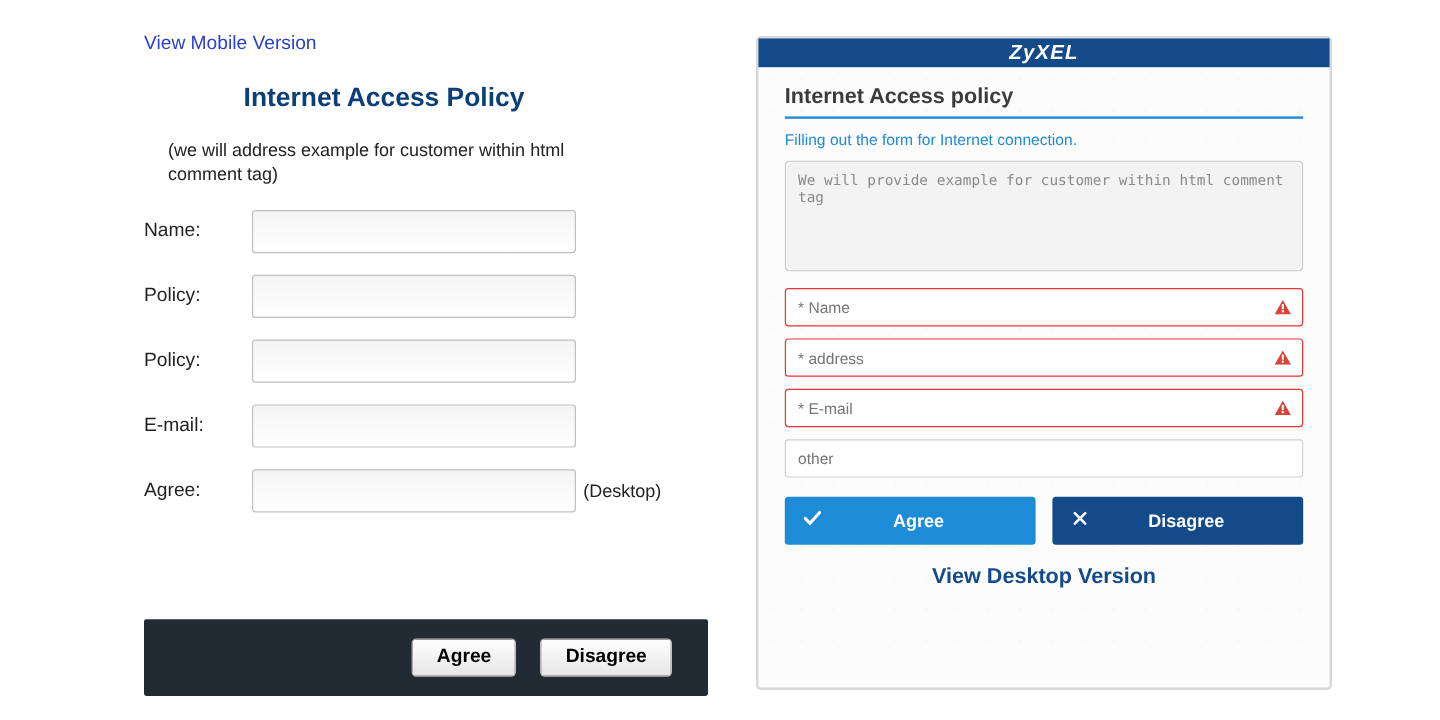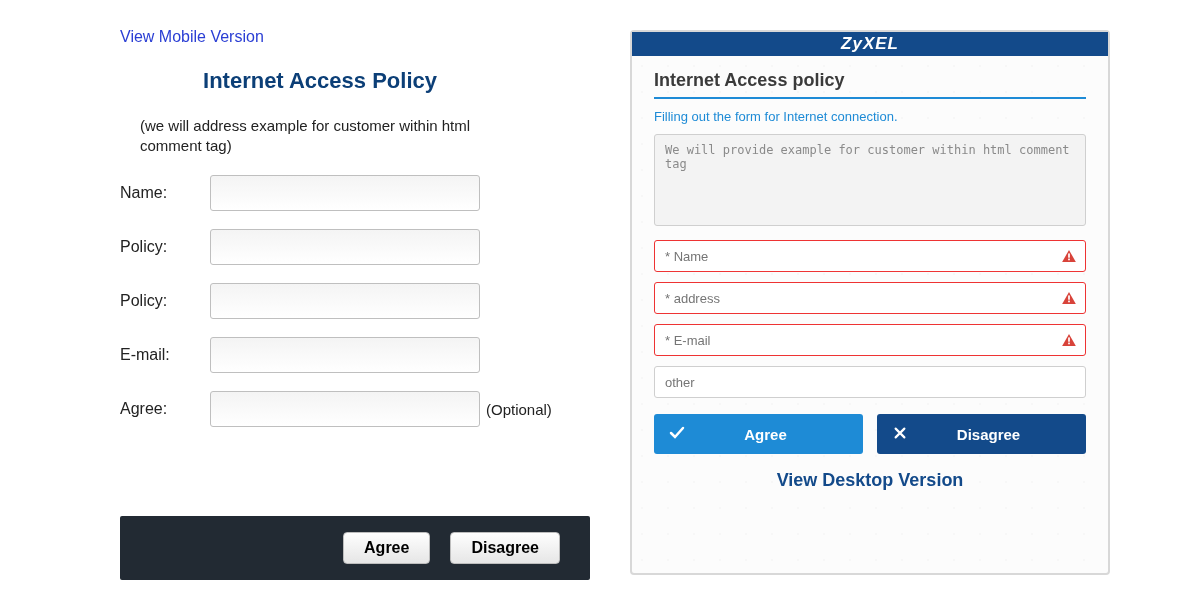--- a/index.html
+++ b/index.html
@@ -230,21 +230,21 @@
     <div class="form-label">Policy:</div>
     <input class="form-input" type="text" style="">
   </div>
   <div class="form-row">
     <div class="form-label">E-mail:</div>
     <input class="form-input" type="text" style="">
   </div>
   <div class="form-row">
     <div class="form-label">Agree:</div>
     <input class="form-input" type="text" style="">
-    <span class="optional-text">(Optional)</span>
+    <span class="optional-text">(Desktop)</span>
   </div>
 
   <div class="bottom-bar">
     <button>Agree</button>
     <button>Disagree</button>
   </div>
 </div>
 
 <div class="right">
   <div class="right-header">ZyXEL</div>

